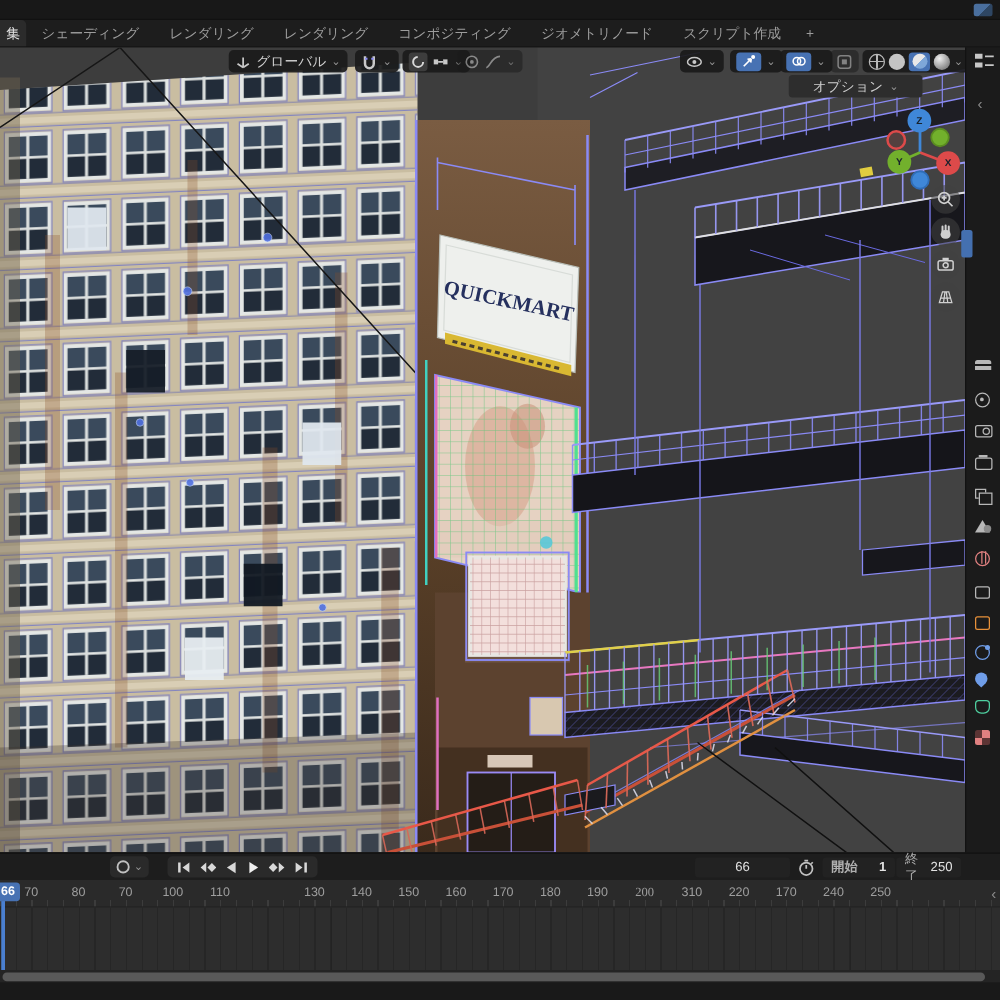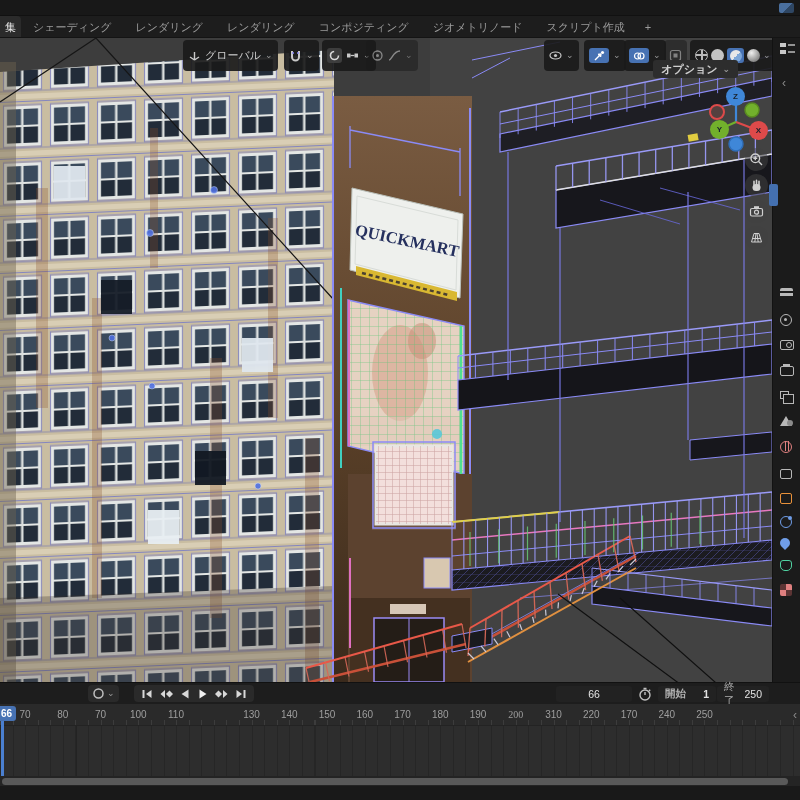--- a/index.html
+++ b/index.html
@@ -15,37 +15,37 @@
   #tabsrow { left:0; top:16px; width:800px; height:22px; background:#1d1d1d;
              display:flex; align-items:stretch; border-bottom:1px solid #141414; }
   .tab { color:#9c9c9c; font-size:11px; line-height:22px; padding:0 12px; white-space:nowrap; }
   .tab.partial { color:#e6e6e6; background:#2b2b2b; padding:0 5px; border-radius:0 4px 0 0; }
   .tab.add { color:#9c9c9c; padding:0 8px; }
 
   
   #viewport { left:0; top:38px; width:772px; height:644px; background:#3d3d3d; overflow:hidden; }
   #scene { position:absolute; left:0; top:0; }
 
-  .pill { position:absolute; display:flex; align-items:center; gap:4px; height:31px;
+  .pill { position:absolute; display:flex; align-items:center; gap:4px; height:18px;
           padding:0 5px; background:rgba(26,26,26,.92); border-radius:4px;
           color:#cfcfcf; font-size:11px; }
   .chev { font-size:9px; color:#9a9a9a; line-height:1; }
   .mini { width:13px; height:13px; display:block; }
   .dim  { opacity:.55; }
   .bluebox { display:flex; align-items:center; justify-content:center; width:20px; height:15px;
              background:#4772b3; border-radius:3px; }
   .sphere { width:13px; height:13px; border-radius:50%; }
   .sph-wire  { border:1.5px solid #b9b9b9; background:
                linear-gradient(90deg,transparent 5px,#b9b9b9 5px 6.5px,transparent 6.5px),
                linear-gradient(0deg,transparent 5px,#b9b9b9 5px 6.5px,transparent 6.5px); }
   .sph-solid { background:#c4c4c4; }
   .sph-mat   { background:linear-gradient(135deg,#e8e8e8 50%,#7ea7d8 50%); }
   .sph-rend  { background:radial-gradient(circle at 35% 30%,#efefef,#8a8a8a 70%); }
   #opt-btn { right:34px; top:22px; height:18px; background:#2d2d2d; border-radius:3px;
-             display:flex; align-items:center; gap:5px; padding:0 8px; color:#cfcfcf; font-size:11px;font-weight:bold; }
+             display:flex; align-items:center; gap:5px; padding:0 19px; color:#cfcfcf; font-size:11px; }
 
   .ball { position:absolute; border-radius:50%; font-size:8px; font-weight:bold;
           display:flex; align-items:center; justify-content:center; color:#18222c; }
   .navbtn { position:absolute; width:23px; height:23px; border-radius:50%;
             background:rgba(66,66,66,.55); display:flex; align-items:center; justify-content:center; }
 
   
   #rightstrip { left:772px; top:38px; width:28px; height:762px; background:#1b1b1b;
                 border-left:1px solid #121212; overflow:visible; }
   #sidebar-active-highlight { left:-4px; top:146px; width:9px; height:22px; background:#4470b0; border-radius:2px; }

